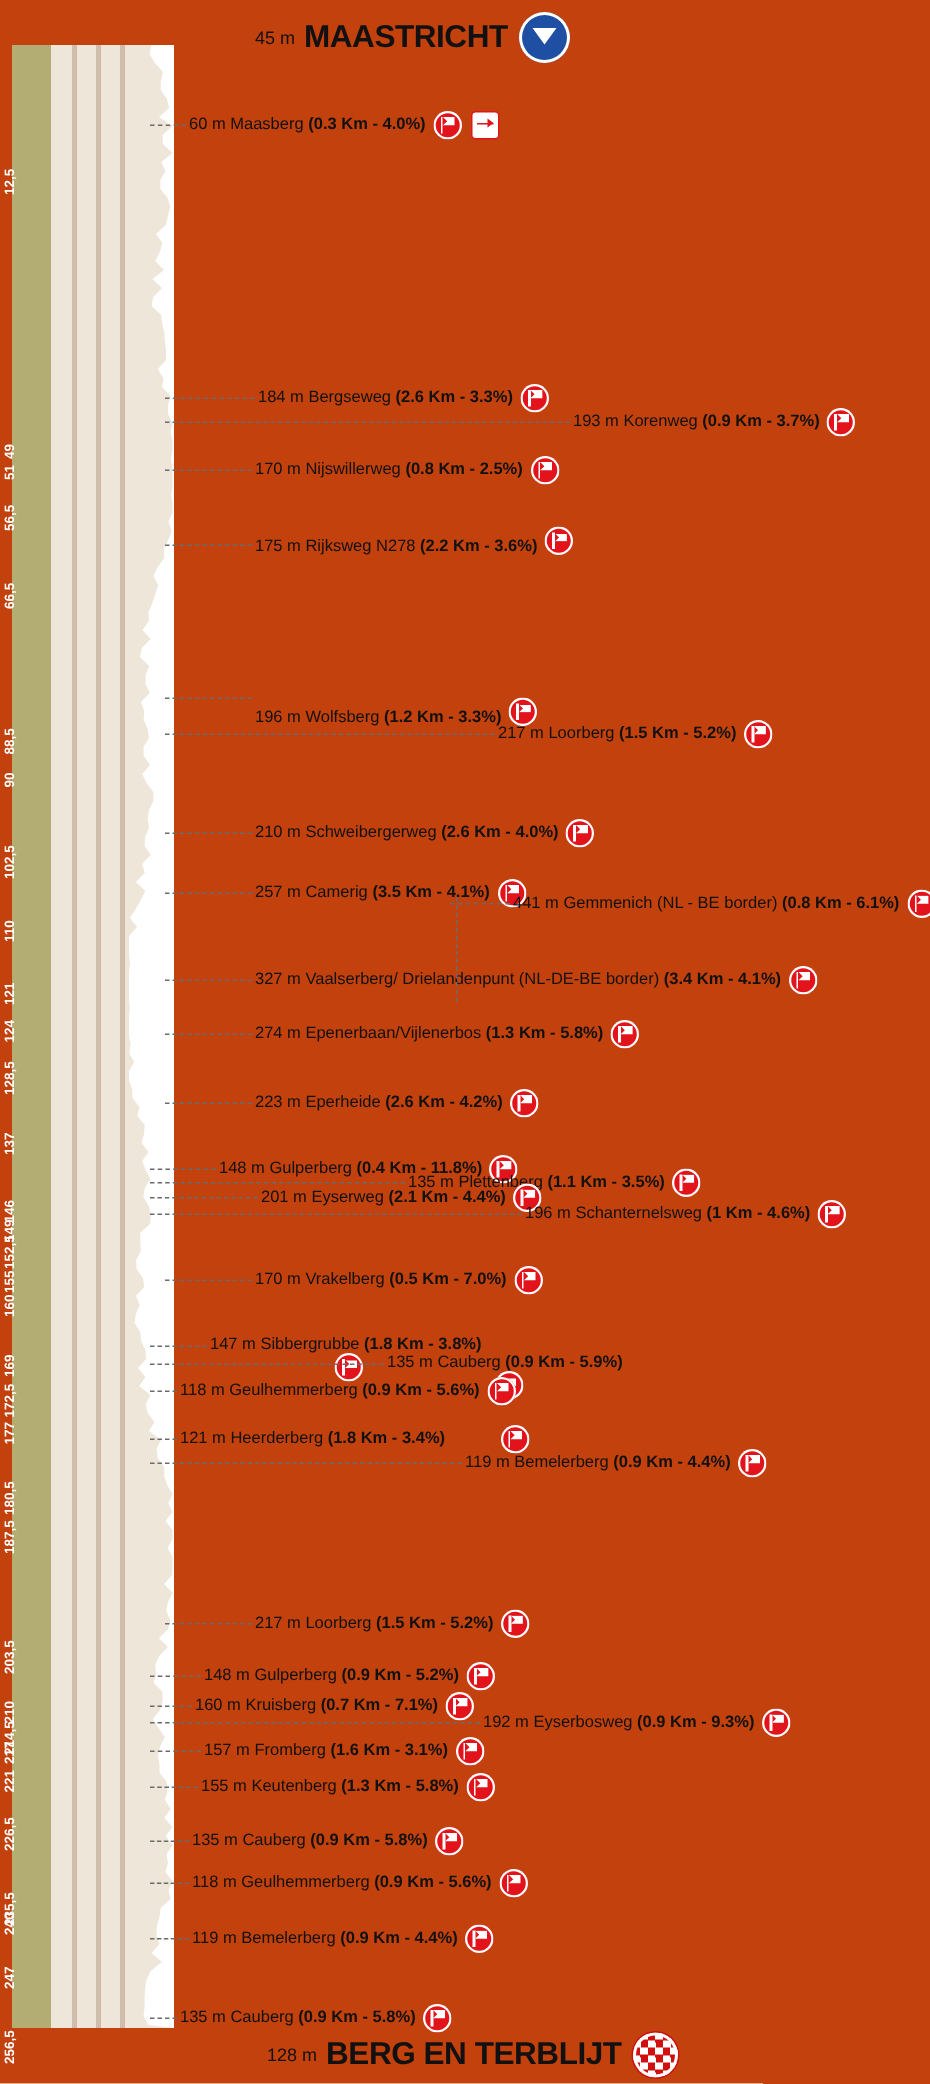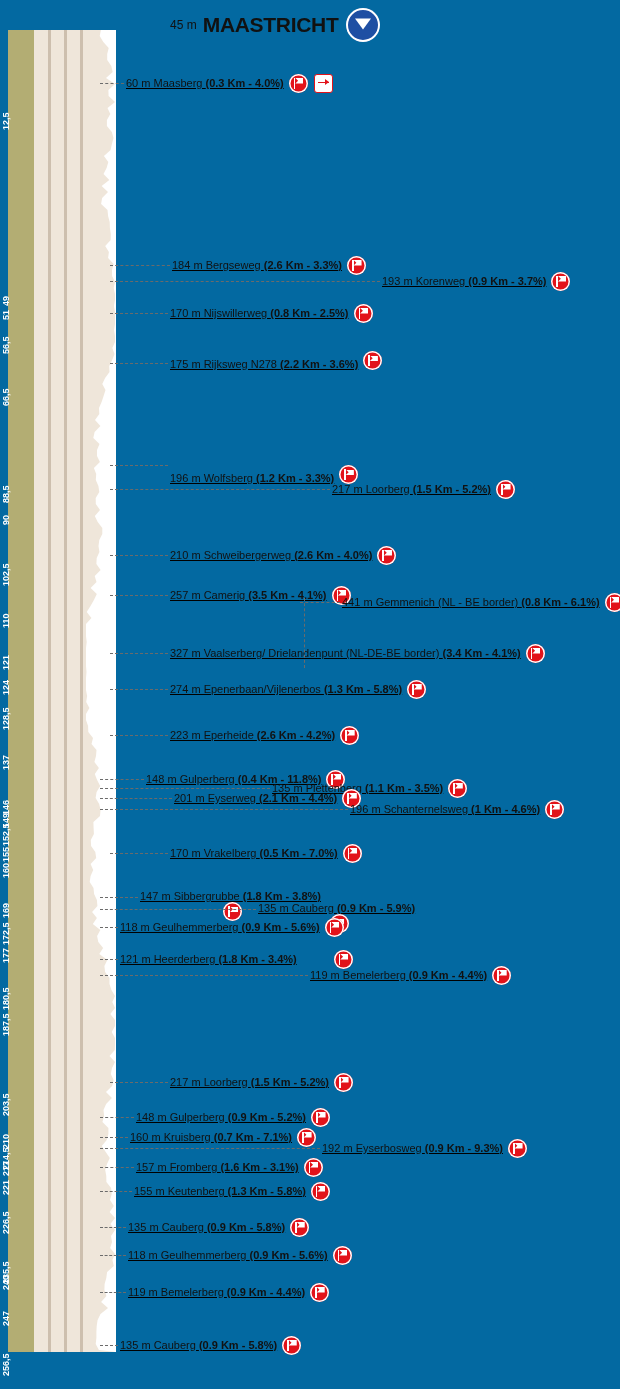--- a/index.html
+++ b/index.html
@@ -7,21 +7,21 @@
     margin: 0;
     padding: 0;
     background: #ffffff;
     font-family: "Liberation Sans", sans-serif;
   }
   #page {
     position: relative;
     width: 620px;
     height: 1389px;
     overflow: hidden;
-    background: #0369a1;
+    background: #c2410c;
   }
 
   
   .endpoint {
     position: absolute;
     display: flex;
     align-items: center;
     white-space: nowrap;
   }
   .endpoint .alt {
@@ -109,21 +109,20 @@
     line-height: 1;
   }
 
   
   .row {
     position: absolute;
     height: 14px;
     display: flex;
     align-items: center;
     white-space: nowrap;
-    text-decoration: underline;
   }
   .leader {
     position: absolute;
     height: 0;
     border-top: 1px dashed #6b6b6b;
   }
   .row .txt {
     font-size: 11px;
     color: #111;
     line-height: 12px;
@@ -414,14 +413,19 @@
       </div>
       <div class="leader" style="top: 1345px; left: 100px; width: 18px;"></div>
       <div class="row" style="top: 1338px; left: 120px;">
         <span class="txt"><span class="alt">135 m Cauberg </span><b>(0.9 Km - 5.8%)</b></span>
         <span class="kom"></span>
       </div>
     </div>
 
   <div class="bracket" style="left:304px; top:598px; height:70px;"></div>
 
+  <div id="finish-endpoint" class="endpoint">
+    <span class="alt">128 m</span>
+    <span class="city">BERG EN TERBLIJT</span>
+    <span class="finish-badge"></span>
+  </div>
 
 </div>
 
 </body></html>

